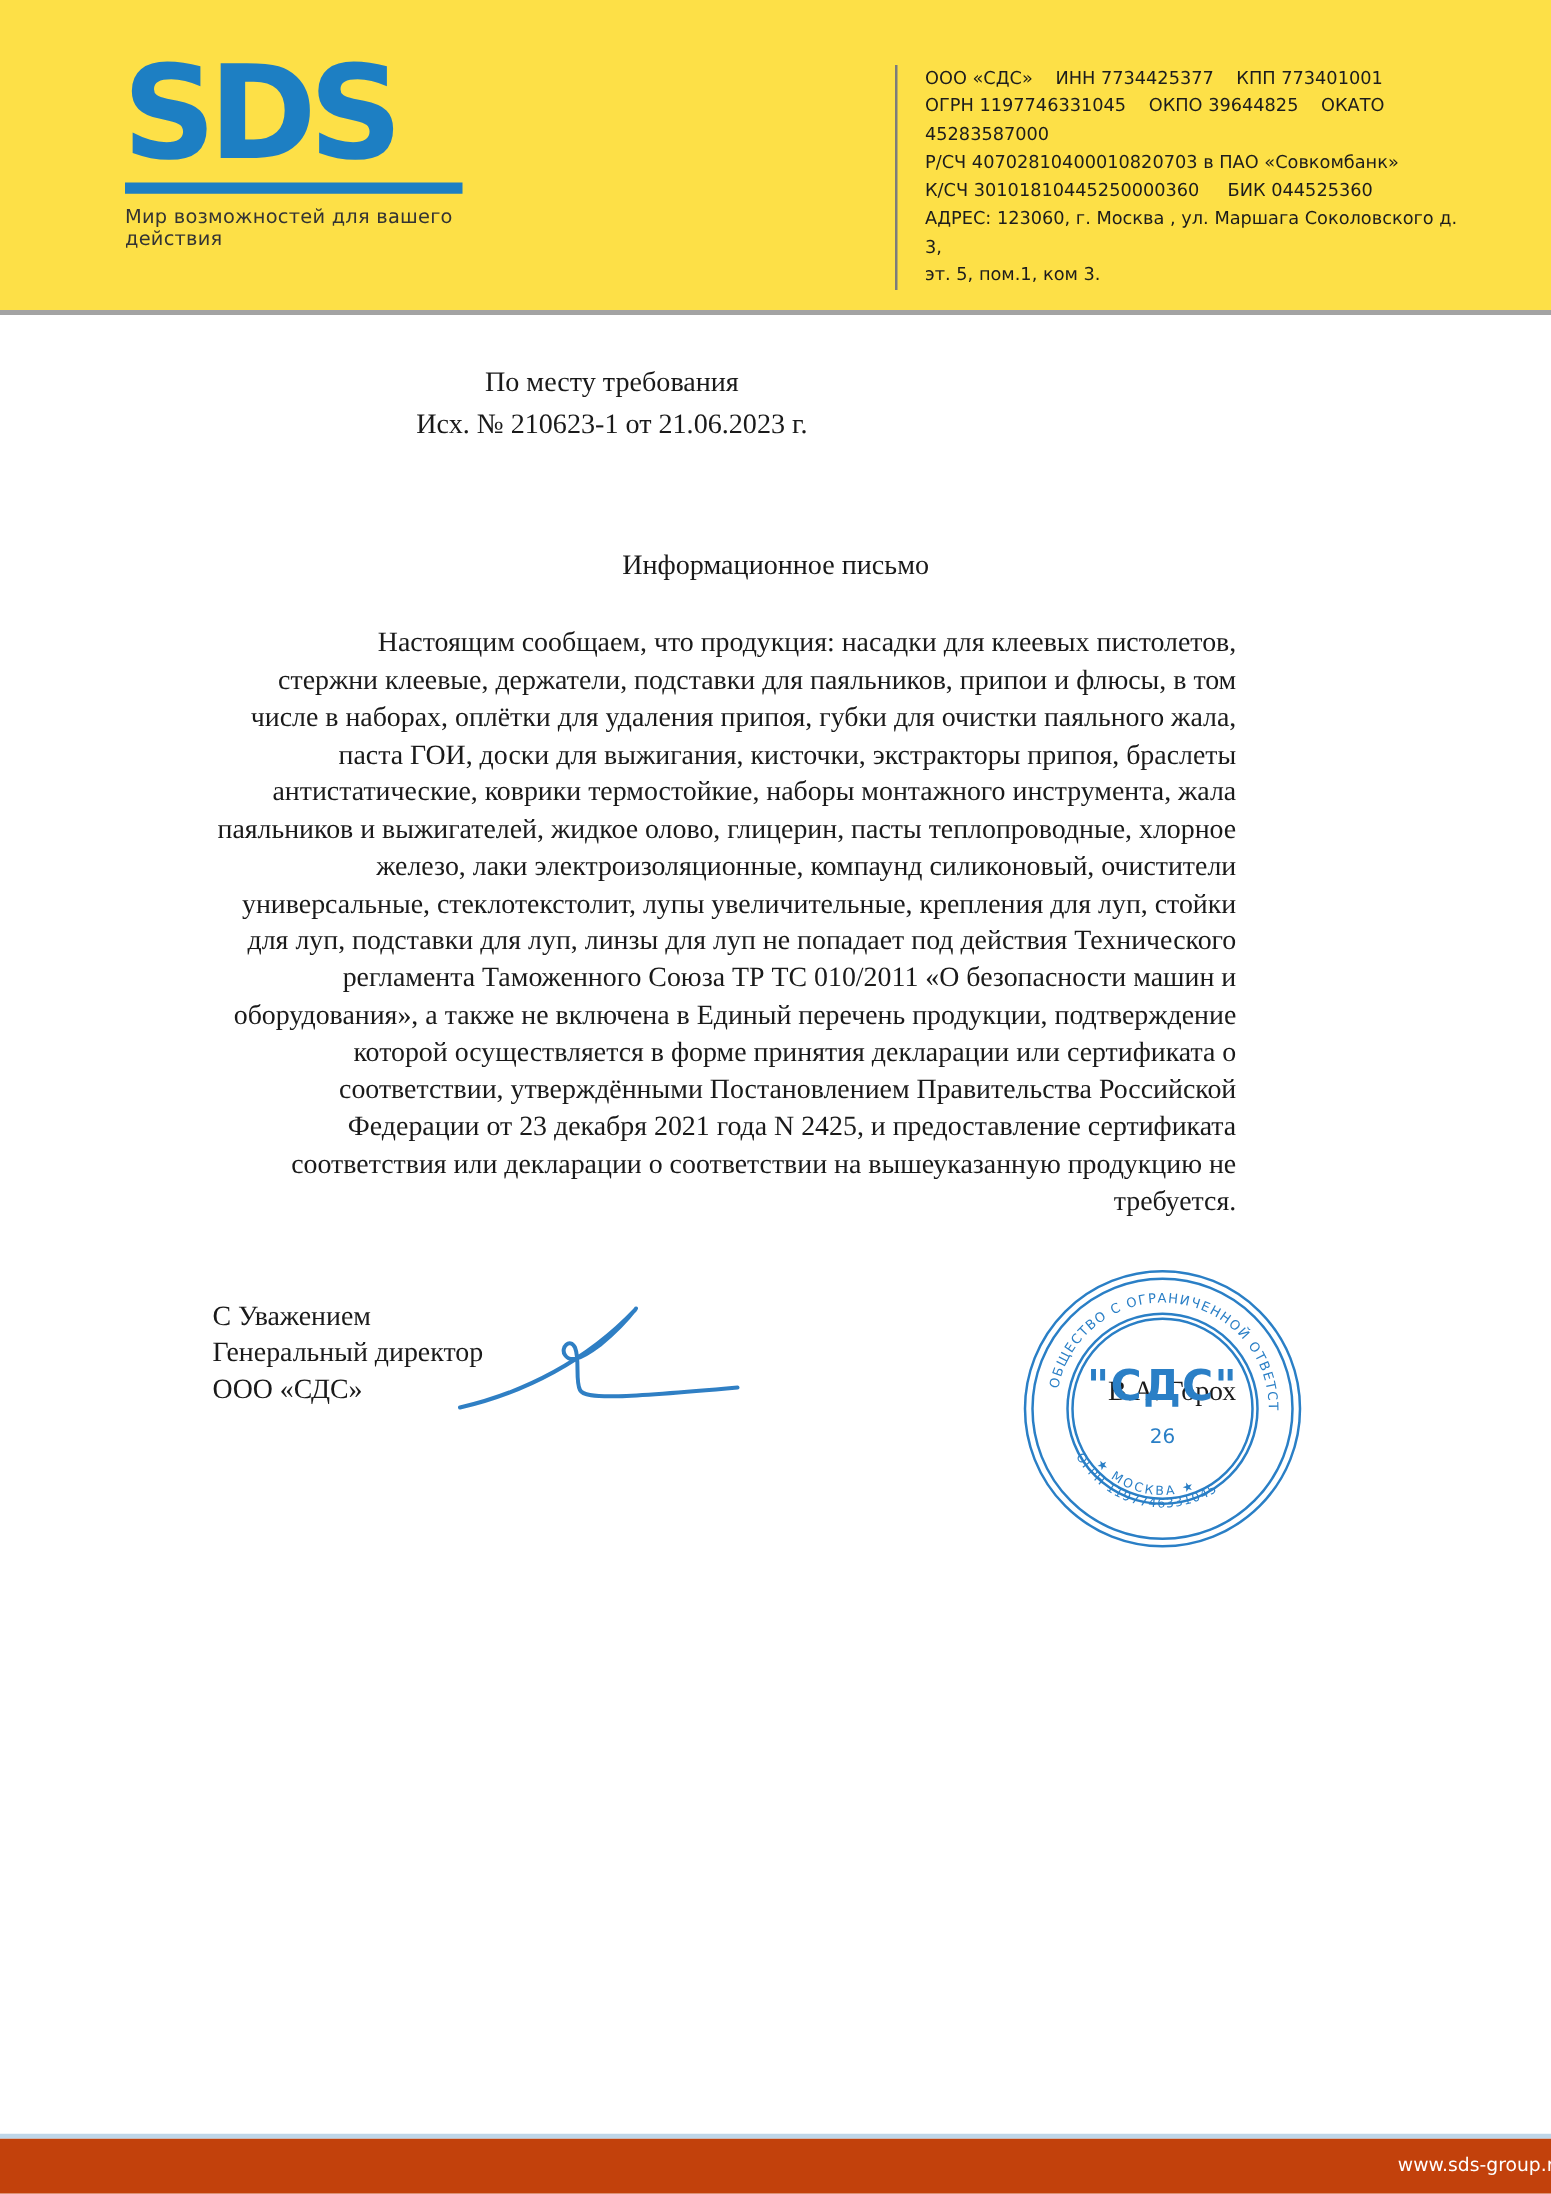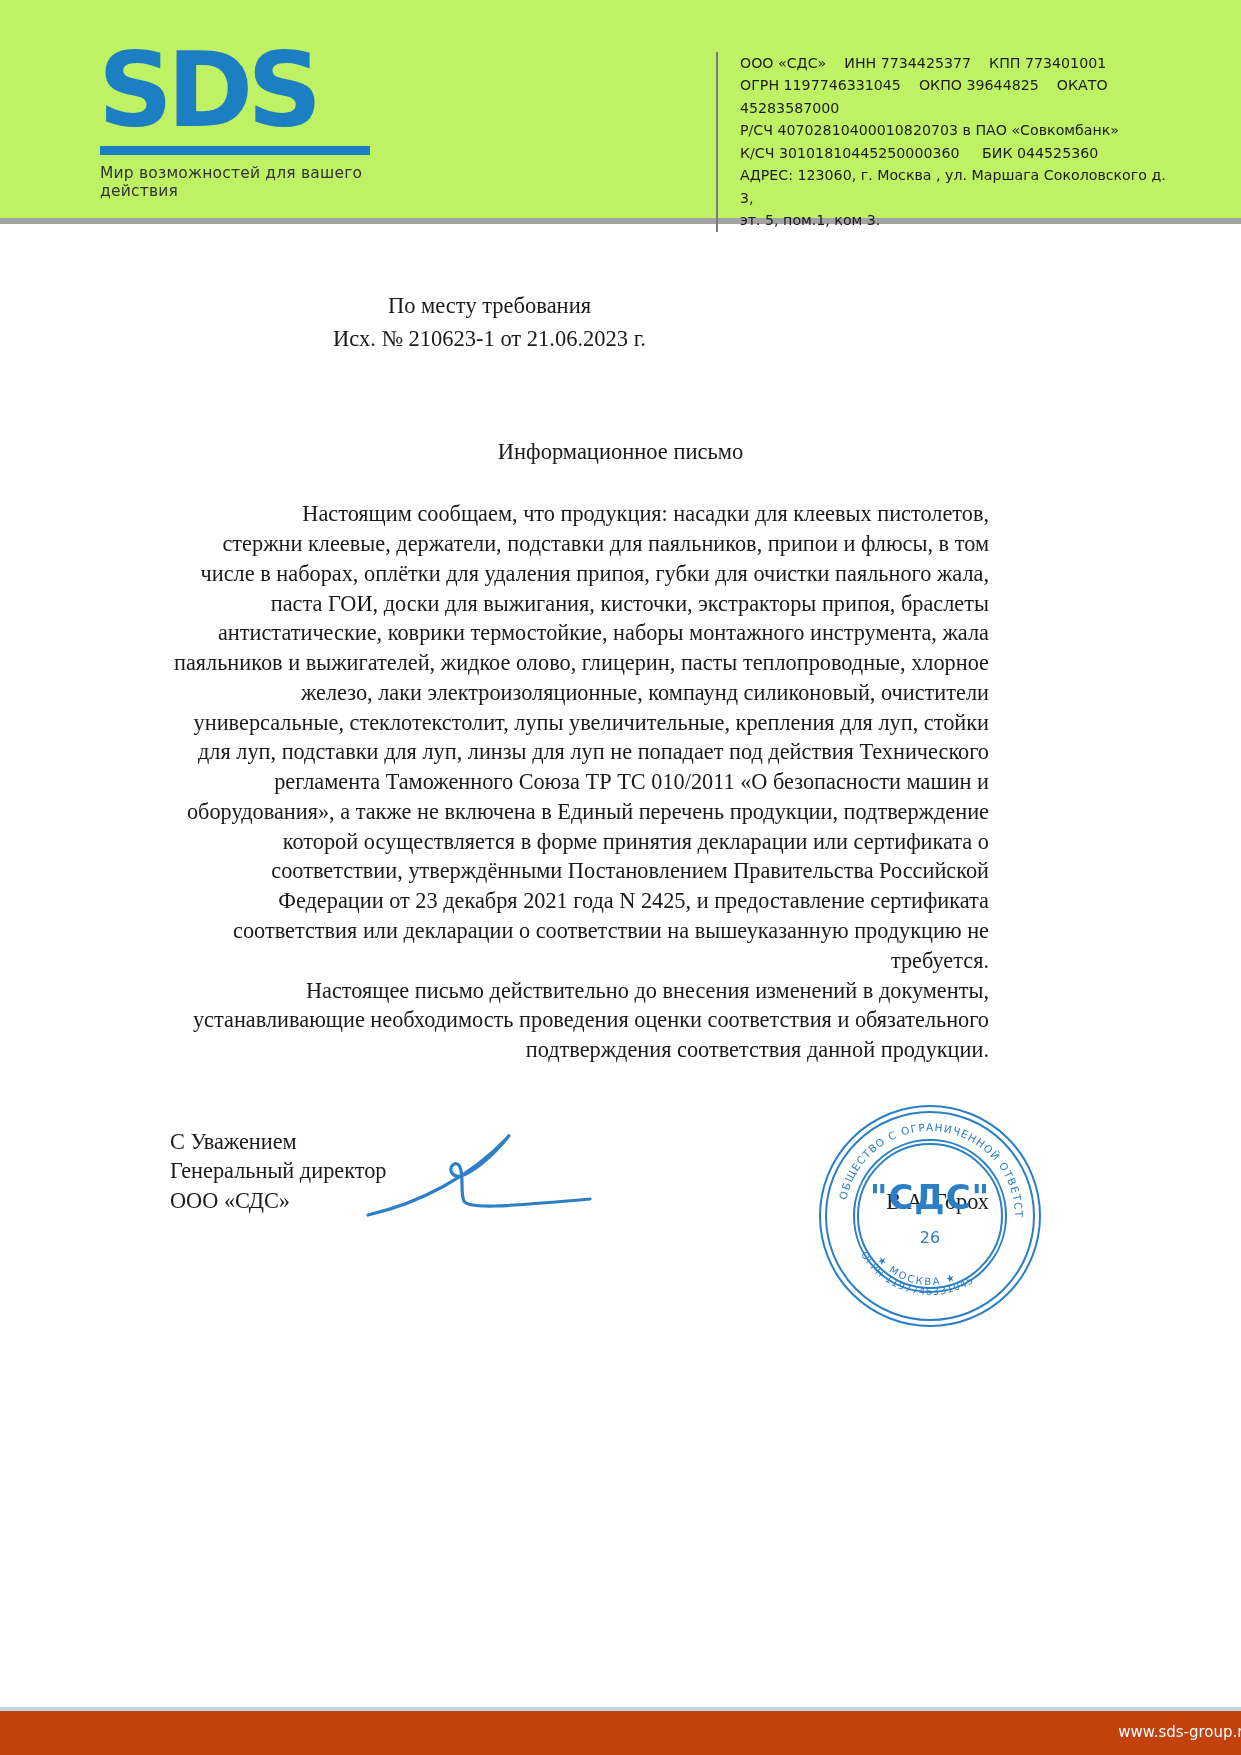--- a/index.html
+++ b/index.html
@@ -14,23 +14,23 @@
     font-family: "Liberation Serif", serif;
     color: #1a1a1a;
     overflow: hidden;
   }
 
   
   .header {
     position: absolute;
     top: 0; left: 0;
     width: 1241px;
-    height: 224px;
-    background: #bef264;
-    border-bottom: 6px solid #a3a3a3;
+    height: 252px;
+    background: #fde047;
+    border-bottom: 4px solid #a3a3a3;
     box-sizing: border-box;
   }
   .logo-block {
     position: absolute;
     left: 98px;
     top: 38px;
     width: 320px;
   }
   .logo-text {
     font-family: "DejaVu Sans", sans-serif;
@@ -180,21 +180,20 @@
 
   <div class="addressee">
     <div>По месту требования</div>
     <div>Исх. № 210623-1 от 21.06.2023 г.</div>
   </div>
 
   <div class="doc-title">Информационное письмо</div>
 
   <div class="body-text">
     <p class="indent">Настоящим сообщаем, что продукция: насадки для клеевых пистолетов, стержни клеевые, держатели, подставки для паяльников, припои и флюсы, в том числе в наборах, оплётки для удаления припоя, губки для очистки паяльного жала, паста ГОИ, доски для выжигания, кисточки, экстракторы припоя, браслеты антистатические, коврики термостойкие, наборы монтажного инструмента, жала паяльников и выжигателей, жидкое олово, глицерин, пасты теплопроводные, хлорное железо, лаки электроизоляционные, компаунд силиконовый, очистители универсальные, стеклотекстолит, лупы увеличительные, крепления для луп, стойки для луп, подставки для луп, линзы для луп не попадает под действия Технического регламента Таможенного Союза ТР ТС 010/2011 «О безопасности  машин и оборудования», а также не включена в Единый перечень продукции, подтверждение которой осуществляется в форме принятия декларации или сертификата о соответствии, утверждёнными Постановлением Правительства Российской Федерации от 23 декабря 2021 года N 2425, и предоставление сертификата соответствия или декларации о соответствии на вышеуказанную продукцию не требуется.</p>
-    <p>Настоящее письмо действительно до внесения изменений в документы, устанавливающие необходимость проведения оценки соответствия и обязательного подтверждения соответствия данной продукции.</p>
   </div>
 
   <div class="sign-area">
 
     <div class="sign-left">
       <div>С Уважением</div>
       <div>Генеральный директор</div>
       <div>ООО «СДС»</div>
     </div>
 

